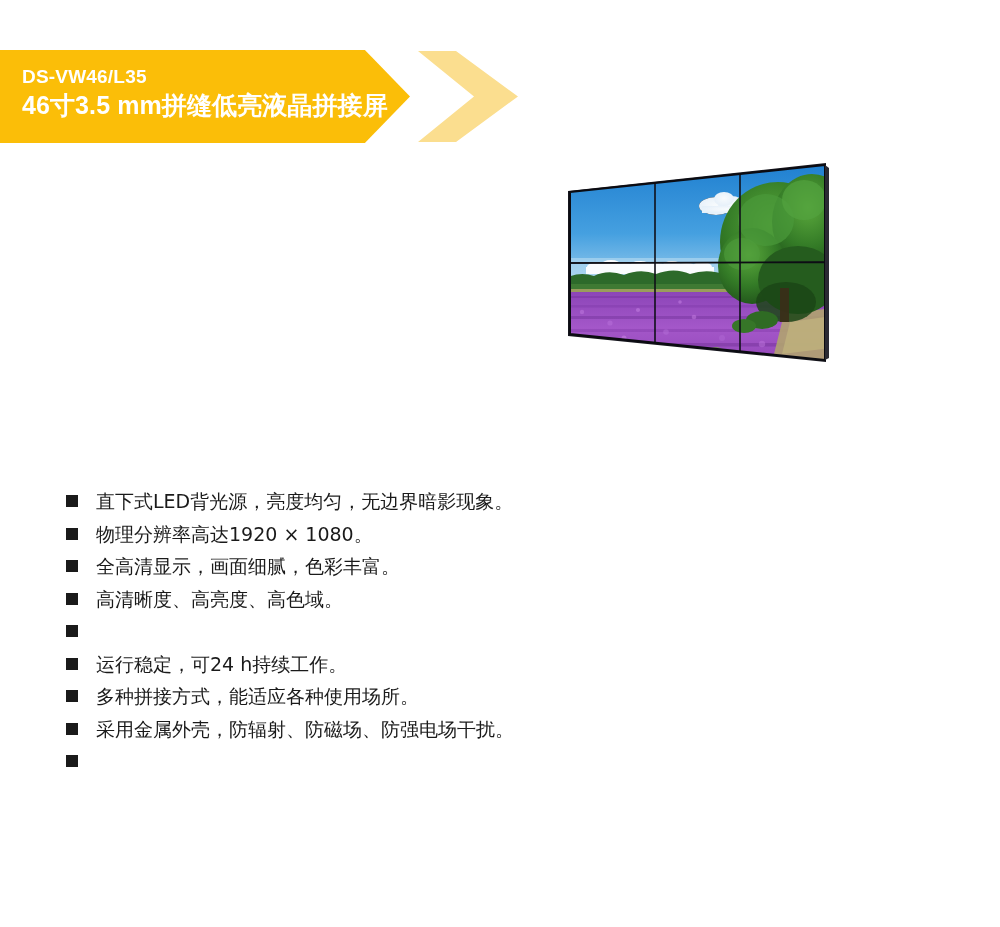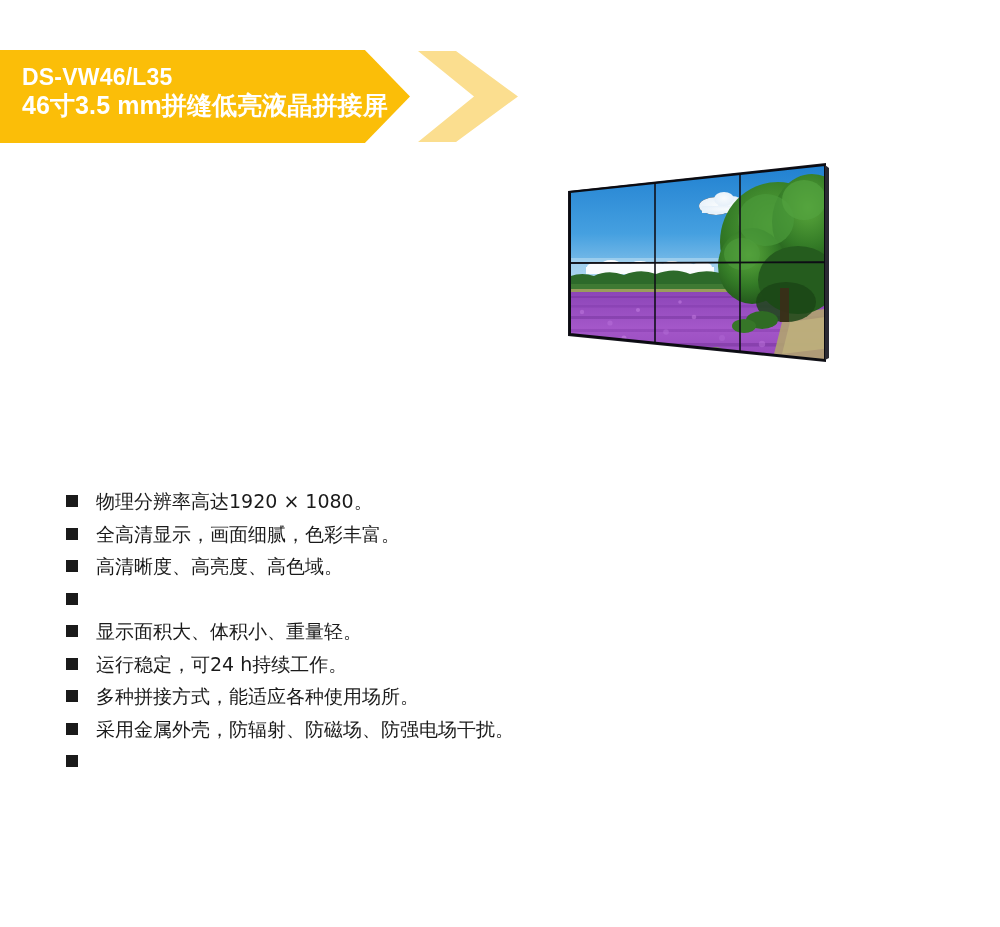--- a/index.html
+++ b/index.html
@@ -45,21 +45,21 @@
     clip-path: polygon(0 0, 38% 0, 100% 50%, 38% 100%, 0 100%, 56% 50%);
   }
   #banner-text-block {
     position: absolute;
     left: 22px;
     top: 14px;
     color: #ffffff;
     z-index: 3;
   }
   #banner-model {
-    font-size: 23px;
+    font-size: 19px;
     font-weight: bold;
     letter-spacing: 0.2px;
     line-height: 26px;
     white-space: nowrap;
   }
   #banner-subtitle {
     font-size: 25px;
     font-weight: bold;
     letter-spacing: 0.1px;
     line-height: 30px;
@@ -239,39 +239,39 @@
 
     <polygon points="4,30 259,3 259,198 4,172" fill="none" stroke="#0b0b11" stroke-width="2"></polygon>
 
     <polygon points="259,3 263,6 263,196 259,198" fill="#2a2a33"></polygon>
   </svg>
 </div>
 
 <div id="feature-list">
   <div class="feature-item">
     <span class="feature-bullet"></span>
+    <span class="feature-text">直下式LED背光源，亮度均匀，无边界暗影现象。</span>
+  </div>
+  <div class="feature-item">
+    <span class="feature-bullet"></span>
     <span class="feature-text">物理分辨率高达1920 × 1080。</span>
   </div>
   <div class="feature-item">
     <span class="feature-bullet"></span>
     <span class="feature-text">全高清显示，画面细腻，色彩丰富。</span>
   </div>
   <div class="feature-item">
     <span class="feature-bullet"></span>
     <span class="feature-text">高清晰度、高亮度、高色域。</span>
   </div>
   <div class="feature-item">
     <span class="feature-bullet"></span>
   </div>
   <div class="feature-item">
     <span class="feature-bullet"></span>
-    <span class="feature-text">显示面积大、体积小、重量轻。</span>
-  </div>
-  <div class="feature-item">
-    <span class="feature-bullet"></span>
     <span class="feature-text">运行稳定，可24 h持续工作。</span>
   </div>
   <div class="feature-item">
     <span class="feature-bullet"></span>
     <span class="feature-text">多种拼接方式，能适应各种使用场所。</span>
   </div>
   <div class="feature-item">
     <span class="feature-bullet"></span>
     <span class="feature-text"> 采用金属外壳，防辐射、防磁场、防强电场干扰。</span>
   </div>

